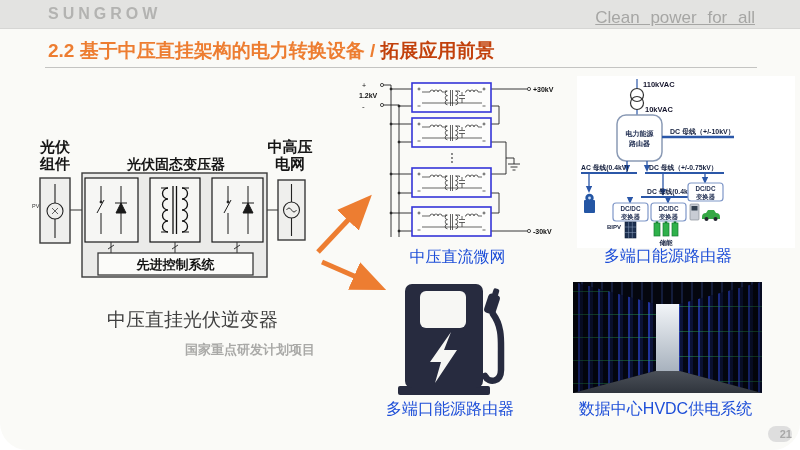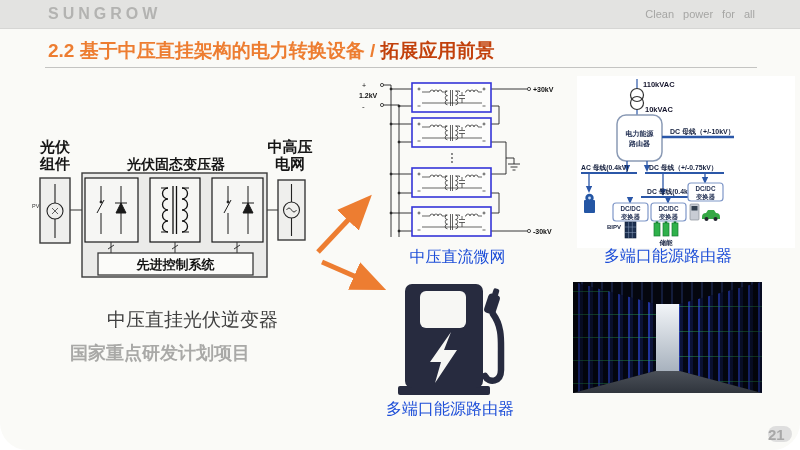--- a/index.html
+++ b/index.html
@@ -2,35 +2,35 @@
 <html><head>
 <meta charset="utf-8">
 <style>
   html,body{margin:0;padding:0;}
   body{width:800px;height:450px;overflow:hidden;font-family:"Liberation Sans",sans-serif;}
   .slide{position:relative;width:800px;height:450px;background:#fafaf7;border-radius:27px;}
 
   
   .topbar{position:absolute;left:0;top:0;width:800px;height:28px;background:#e3e3e1;border-bottom:1px solid #d6d6d4;}
   .logo{position:absolute;left:48px;top:5px;font-size:16px;font-weight:bold;letter-spacing:4px;color:#b3b3b1;}
-  .tagline{position:absolute;right:45px;top:8px;font-size:11px;color:#a6a6a4;word-spacing:6px;}
+  .tagline{position:absolute;right:45px;top:8px;font-size:17px;color:#a6a6a4;word-spacing:6px;text-decoration:underline;}
 
   
   .title{position:absolute;left:48px;top:38px;font-size:19px;font-weight:bold;white-space:nowrap;}
   .title .orange{color:#ED7D31;}
   .title .dark{color:#c2410c;}
   .title-rule{position:absolute;left:45px;top:67px;width:712px;height:1px;background:#c4c4c2;}
 
   .diagram-svg{position:absolute;}
   svg text{font-family:"Liberation Sans",sans-serif;}
 
   
   .caption{position:absolute;font-size:16px;color:#1d4ed8;text-align:center;font-weight:500;white-space:nowrap;}
   .sst-caption{left:70px;top:307px;width:245px;font-size:19px;color:#3f3f3f;text-align:center;}
-  .proj{position:absolute;left:70px;width:245px;text-align:left;font-size:18px;font-weight:bold;color:#a9a9a7;}
+  .proj{position:absolute;left:70px;width:245px;text-align:right;font-size:13px;font-weight:bold;color:#a9a9a7;}
   .cap-micro{left:345px;top:247px;width:225px;}
   .cap-router{left:573px;top:246px;width:190px;}
   .cap-charger{left:360px;top:399px;width:180px;}
   .cap-dc{left:553px;top:399px;width:225px;}
 
   
   .dcwrap{position:absolute;left:573px;top:282px;width:189px;height:111px;background:#04050a;overflow:hidden;}
   .dcwrap div{position:absolute;left:0;top:0;width:100%;height:100%;}
   .dc-left{clip-path:polygon(0 0,44% 20%,44% 80%,0 100%);
     background:
@@ -43,21 +43,21 @@
       repeating-linear-gradient(0deg,rgba(60,230,120,0) 0 11px,rgba(60,230,120,.45) 11px 12px,rgba(60,230,120,0) 12px 25px),
       repeating-linear-gradient(90deg,#060a1a 0 5px,#2c46d8 5px 7px,#101a4e 7px 10px);}
   .dc-ceiling{clip-path:polygon(0 0,100% 0,56% 20%,44% 20%);
     background:repeating-linear-gradient(90deg,#05070f 0 8px,#131c3a 8px 10px);}
   .dc-floor{clip-path:polygon(0 100%,44% 80%,56% 80%,100% 100%);
     background:linear-gradient(0deg,#30353d,#b9c0c9);}
   .dc-end{left:44%!important;top:20%!important;width:12%!important;height:60%!important;
     background:linear-gradient(180deg,#f2f5f8,#a8b2be);}
 
   .page-badge{position:absolute;right:8px;top:426px;width:24px;height:16px;border-radius:9px;
-    background:#dedede;color:#a8a8a8;font-size:15px;font-weight:bold;text-align:left;line-height:17px;}
+    background:#dedede;color:#a8a8a8;font-size:11px;font-weight:bold;text-align:right;line-height:17px;}
 </style>
 </head>
 <body>
 
 <div class="slide">
 
   <div class="topbar">
     <div class="logo">SUNGROW</div>
     <div class="tagline">Clean power for all</div>
   </div>
@@ -320,15 +320,16 @@
   </svg>
   <div class="caption cap-charger">多端口能源路由器</div>
 
   <div class="dcwrap">
     <div class="dc-ceiling"></div>
     <div class="dc-left"></div>
     <div class="dc-right"></div>
     <div class="dc-floor"></div>
     <div class="dc-end"></div>
   </div>
+  <div class="caption cap-dc">数据中心HVDC供电系统</div>
 
   <div class="page-badge">21</div>
 </div>
 
 </body></html>

